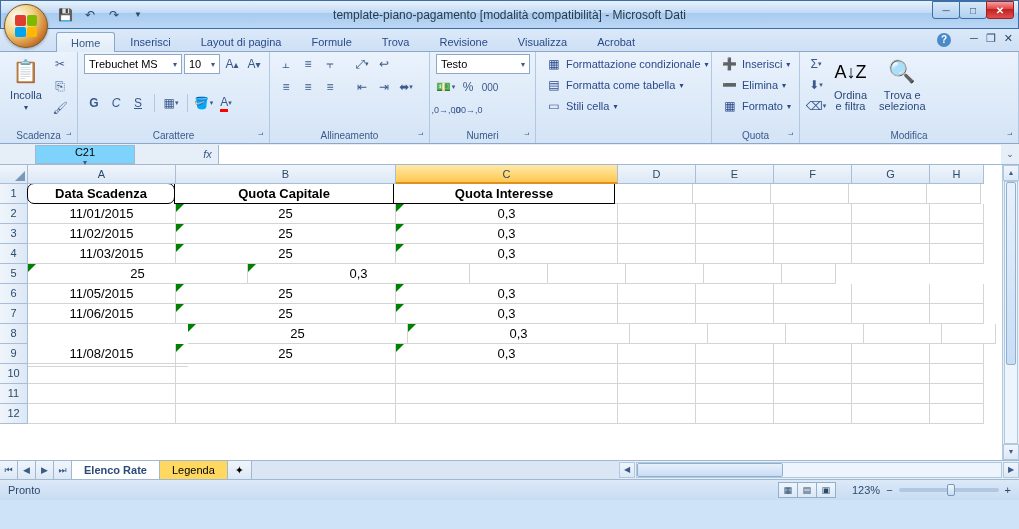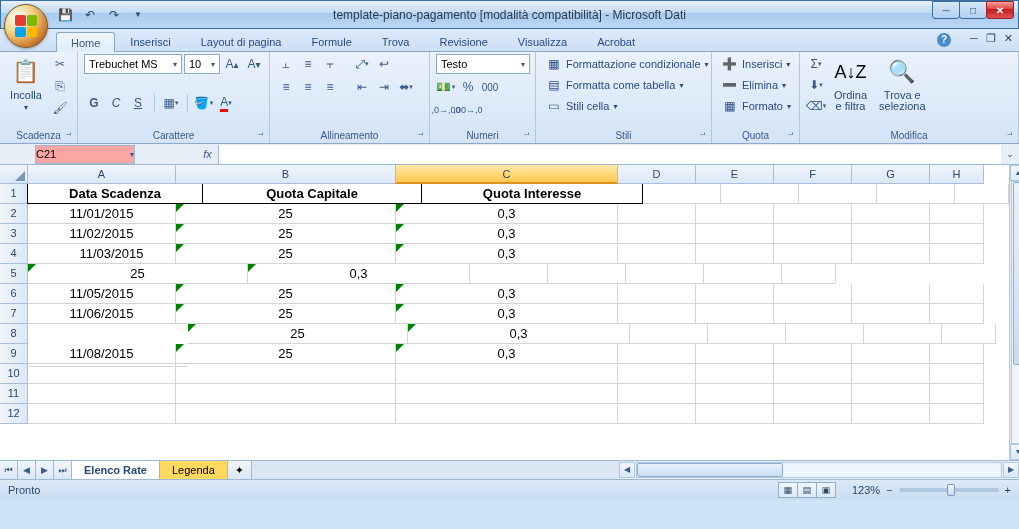--- a/index.html
+++ b/index.html
@@ -38,21 +38,21 @@
 .col { display: flex; flex-direction: column; gap: 2px; }
 .small-btn { width: 20px; height: 20px; display: flex; align-items: center; justify-content: center; font-size: 12px; cursor: pointer; border-radius: 2px; color: #3a5a8a; }
 .row { display: flex; gap: 2px; align-items: center; }
 .combo { height: 20px; border: 1px solid #8ba8c8; background: #fff; font-size: 11px; padding: 0 4px; display: flex; align-items: center; justify-content: space-between; }
 .combo .arrow { font-size: 8px; color: #3a5a8a; margin-left: 4px; }
 .menu-item { display: flex; align-items: center; gap: 4px; font-size: 11px; color: #2a4a8a; height: 20px; padding: 0 4px; cursor: pointer; border-radius: 2px; white-space: nowrap; }
 .mini-icon { width: 16px; height: 16px; display: inline-flex; align-items: center; justify-content: center; font-size: 12px; }
 
 
 .formula-bar { height: 21px; background: #e6eef8; border-bottom: 1px solid #a0b8d0; display: flex; align-items: center; }
-.name-box { width: 100px; height: 19px; border: 1px solid #a0b8d0; background: #fca5a5; margin: 0 2px 0 35px; font-size: 11px; padding: 0 0; display: flex; align-items: center; justify-content: space-between; }
+.name-box { width: 100px; height: 19px; border: 1px solid #a0b8d0; background: #7dd3fc; margin: 0 2px 0 35px; font-size: 11px; padding: 0 0; display: flex; align-items: center; justify-content: space-between; flex-direction: column; }
 .fx-btn { width: 22px; height: 19px; display: flex; align-items: center; justify-content: center; font-style: italic; font-size: 11px; color: #3a5a8a; border-right: 1px solid #a0b8d0; }
 .formula-input { flex: 1; height: 19px; background: #fff; border: none; font-size: 11px; padding: 0 4px; }
 .fb-expand { width: 18px; font-size: 9px; text-align: center; color: #3a5a8a; }
 
 
 .sheet-area { height: 314px; display: flex; flex-direction: column; background: #fff; }
 .col-headers { display: flex; height: 19px; }
 .select-all { width: 28px; background: linear-gradient(#f0f5fb,#dce8f6); border-right: 1px solid #a8bed8; border-bottom: 1px solid #a8bed8; position: relative; }
 .select-all::after { content: ""; position: absolute; right: 2px; bottom: 2px; border: 5px solid transparent; border-bottom-color: #7a98b8; border-right-color: #7a98b8; }
 .col-h { background: linear-gradient(#f0f5fb,#dce8f6); border-right: 1px solid #a8bed8; border-bottom: 1px solid #a8bed8; font-size: 11px; text-align: center; line-height: 18px; color: #2a4a6a; }
@@ -235,21 +235,20 @@
           <span class="mini-icon">▤</span>
           <span>Formatta come tabella</span>
           <span style="font-size:8px">▾</span>
         </div>
       <div class="menu-item">
           <span class="mini-icon">▭</span>
           <span>Stili cella</span>
           <span style="font-size:8px">▾</span>
         </div>
     </div>
-    <div class="group-label" style="text-align:center">Stili</div>
   </div>
 
   <div class="group" style="width:88px">
     <div class="group-body" style="flex-direction:column;gap:1px">
       <div class="menu-item">
           <span class="mini-icon">➕</span>
           <span>Inserisci</span>
           <span style="font-size:8px">▾</span>
         </div>
       <div class="menu-item">
@@ -309,21 +308,21 @@
           <div class="col-h sel" style="width: 222px;">C</div>
           <div class="col-h" style="width: 78px;">D</div>
           <div class="col-h" style="width: 78px;">E</div>
           <div class="col-h" style="width: 78px;">F</div>
           <div class="col-h" style="width: 78px;">G</div>
           <div class="col-h" style="width: 54px;">H</div>
         </div>
       <div class="grid-rows" id="grid-rows">
           <div class="grid-row">
             <div class="row-h">1</div>
-            <div class="cell header-cell" style="width: 176px;">Data Scadenza</div>
+            <div class="cell header-cell" style="width: 148px; border-radius: 7px;">Data Scadenza</div>
             <div class="cell header-cell" style="width: 220px;">Quota Capitale</div>
             <div class="cell header-cell" style="width: 222px;">Quota Interesse</div>
             <div class="cell" style="width: 78px;"></div>
             <div class="cell" style="width: 78px;"></div>
             <div class="cell" style="width: 78px;"></div>
             <div class="cell" style="width: 78px;"></div>
             <div class="cell" style="width: 54px;"></div>
           </div>
           <div class="grid-row">
             <div class="row-h">2</div>

